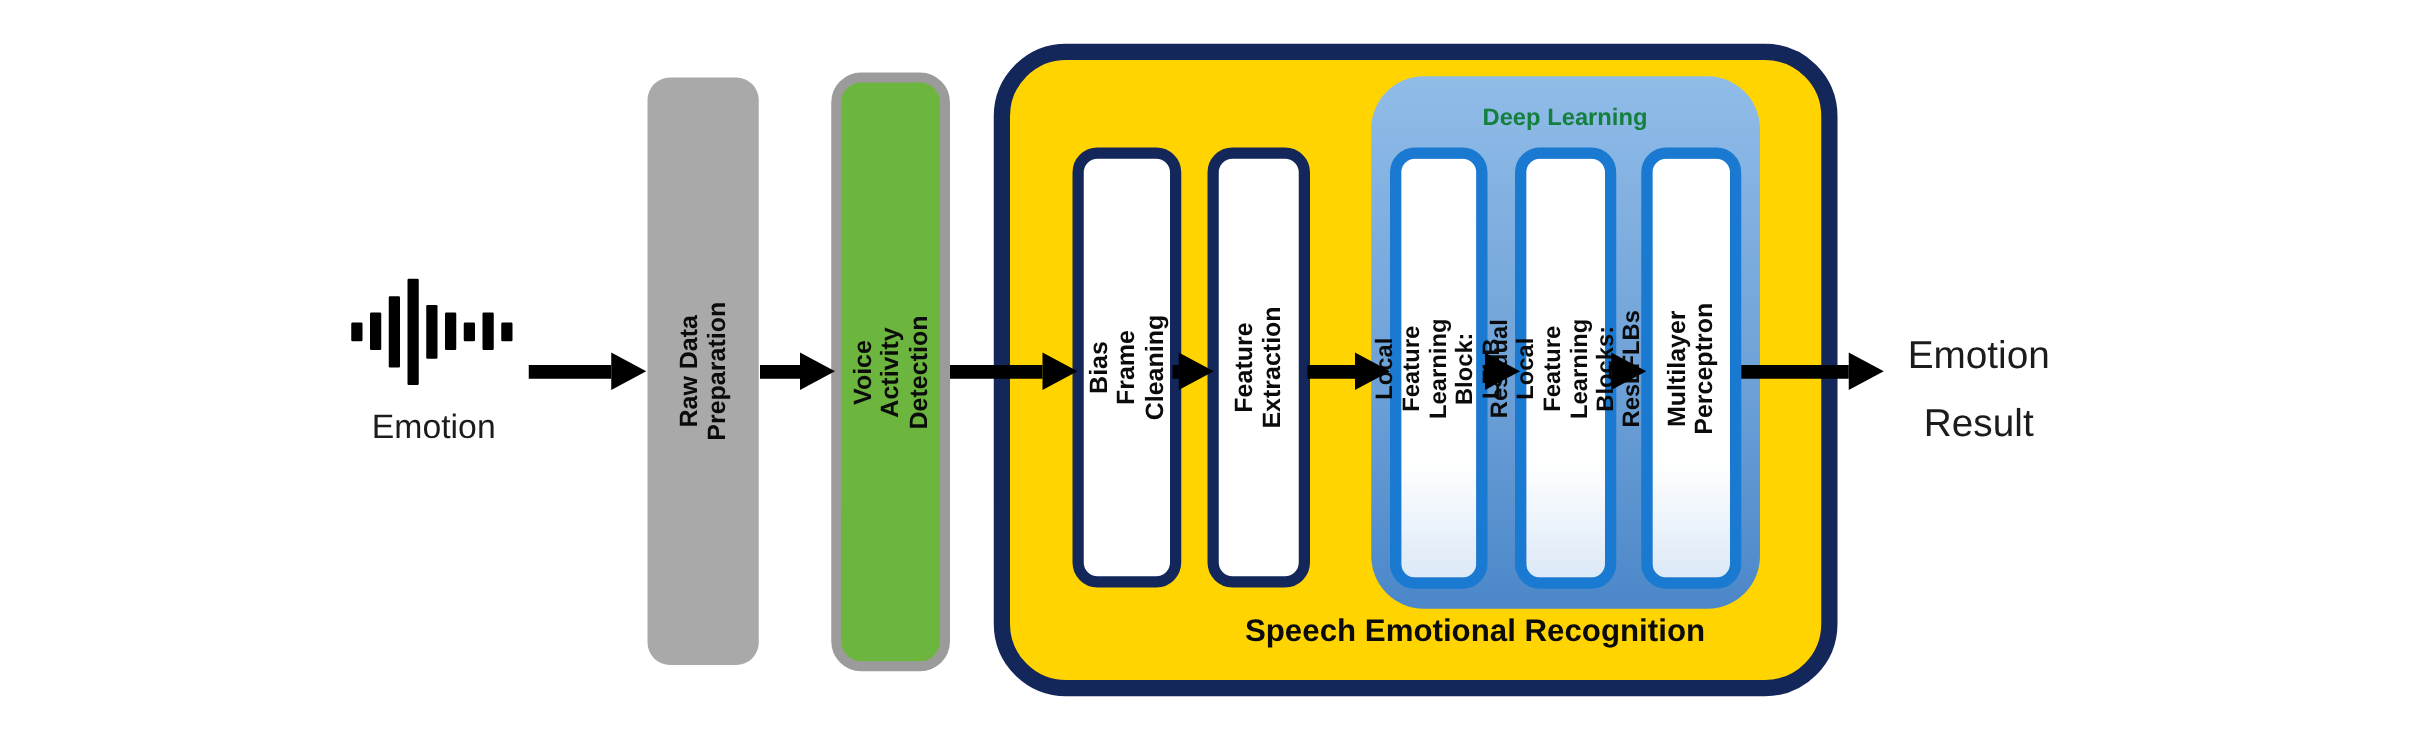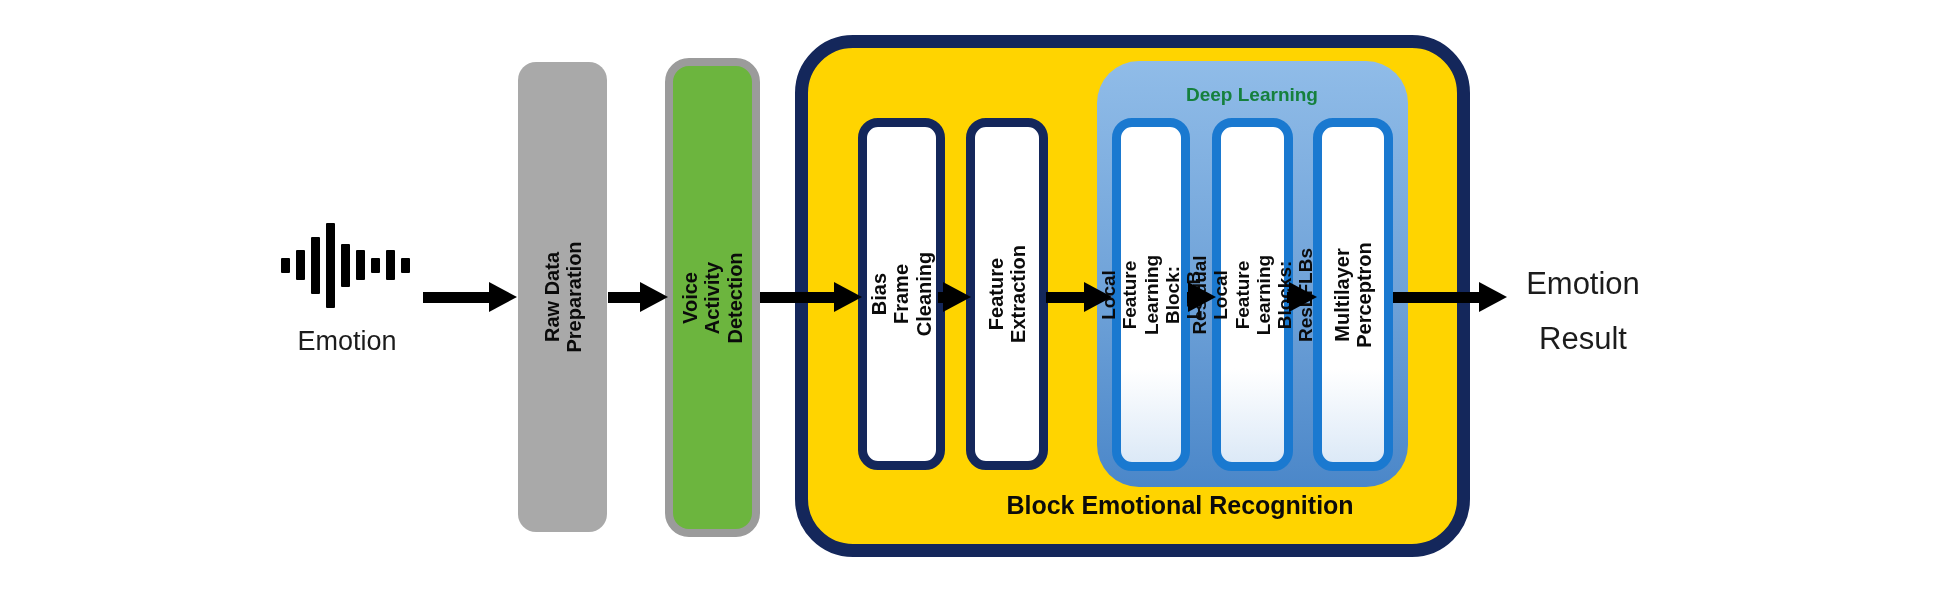--- a/index.html
+++ b/index.html
@@ -114,21 +114,21 @@
 
   <div class="stage box-raw">
     <div class="vlabel">Raw Data Preparation</div>
   </div>
 
   <div class="stage box-vad">
     <div class="vlabel">Voice Activity Detection</div>
   </div>
 
   <div class="stage box-ser"></div>
-  <div class="ser-title">Block Emotional Recognition</div>
+  <div class="ser-title">Speech Emotional Recognition</div>
 
   <div class="stage box-white-navy box-bias">
     <div class="vlabel">Bias Frame Cleaning</div>
   </div>
 
   <div class="stage box-white-navy box-feature">
     <div class="vlabel">Feature Extraction</div>
   </div>
 
   <div class="stage box-dl"></div>

